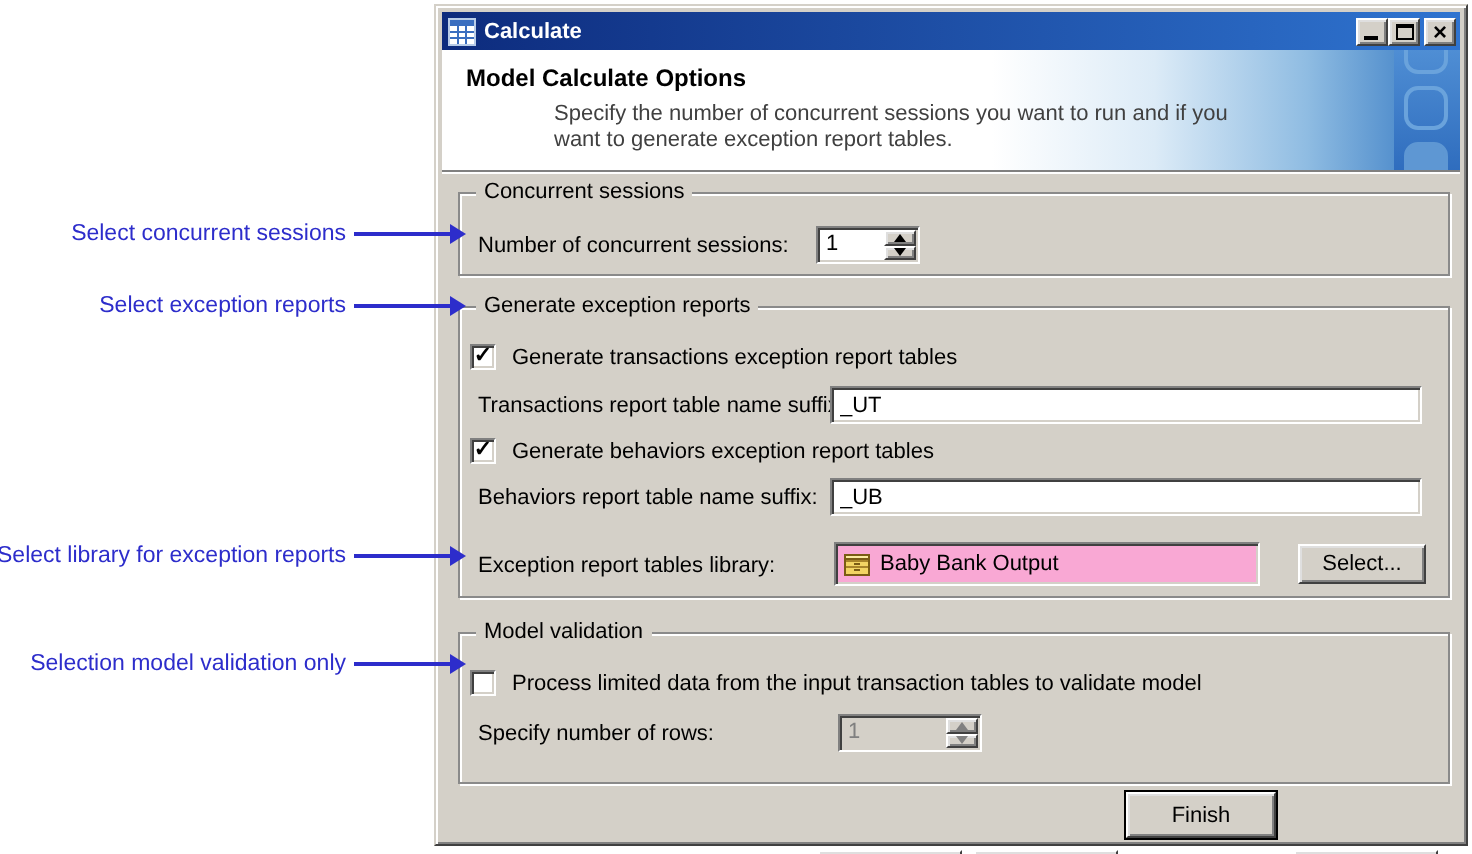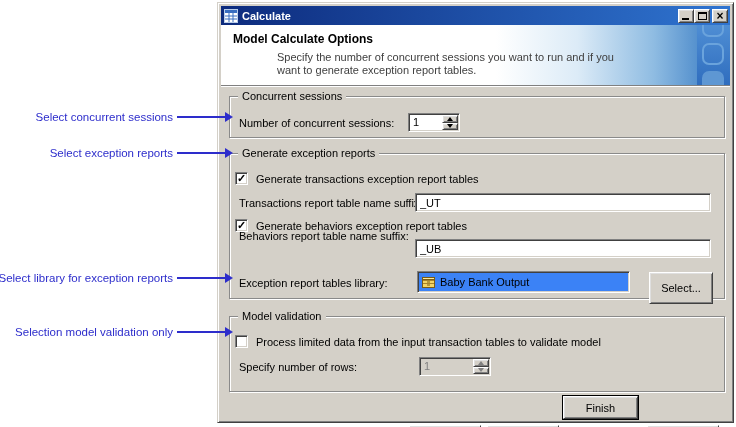--- a/index.html
+++ b/index.html
@@ -78,21 +78,21 @@
             box-shadow:inset 1px 1px 0 #dfdfdf,inset -1px -1px 0 #808080;
             display:flex;align-items:center;justify-content:center;}
   .tri-up{width:0;height:0;border-left:3px solid transparent;border-right:3px solid transparent;border-bottom:4px solid #000;}
   .tri-dn{width:0;height:0;border-left:3px solid transparent;border-right:3px solid transparent;border-top:4px solid #000;}
   .spin.disabled{background:#d4d0c8;}
   .spin.disabled .val{color:#808080;}
   .spin.disabled .tri-up{border-bottom-color:#808080;}
   .spin.disabled .tri-dn{border-top-color:#808080;}
 
   
-  .libfield{position:absolute;display:flex;align-items:center;padding-left:3px;background:#3b82f6;}
+  .libfield{position:absolute;display:flex;align-items:center;padding-left:3px;background:#f9a8d4;}
   .libfield .libtxt{margin-left:4px;font-size:11px;white-space:nowrap;}
 
   
   .wizbtn{position:absolute;height:21px;margin-top:28px;}
   .finish-ring{position:absolute;border:1px solid #000;padding:0;background:#000;}
   .finish-ring .btn{width:100%;height:100%;}
 </style>
 </head>
 <body>
 
@@ -155,35 +155,35 @@
       <span class="lbl" style="left:26px;top:19px;">Generate transactions exception report tables</span>
 
       <span class="lbl" style="left:9px;top:43px;">Transactions report table name suffix:</span>
       <input class="field sunken" style="left: 185px; top: 39px; width: 296px;" value="_UT">
 
       <div class="cb" style="left:5px;top:65px;">
         <span class="mark">✓</span>
       </div>
       <span class="lbl" style="left:26px;top:66px;">Generate behaviors exception report tables</span>
 
-      <span class="lbl" style="left:9px;top:76px;">Behaviors report table name suffix:</span>
+      <span class="lbl" style="left:9px;top:89px;">Behaviors report table name suffix:</span>
       <input class="field sunken" style="left: 185px; top: 85px; width: 296px;" value="_UB">
 
       <span class="lbl" style="left:9px;top:123px;">Exception report tables library:</span>
       <div class="libfield sunken" style="left:187px;top:117px;width:213px;height:22px;">
         <svg width="15" height="14" viewBox="0 0 15 14">
           <rect x="1.5" y="2.5" width="12" height="10" fill="#f2d463" stroke="#7a5c14"></rect>
           <path d="M2 5.5h11 M2 8.5h11" stroke="#a8842a" stroke-width="1"></path>
           <rect x="1.5" y="2.5" width="12" height="2" fill="#fbeaa0" stroke="#7a5c14"></rect>
           <rect x="6" y="6.5" width="3" height="1" fill="#7a5c14"></rect>
           <rect x="6" y="9.5" width="3" height="1" fill="#7a5c14"></rect>
         </svg>
         <span class="libtxt">Baby Bank Output</span>
       </div>
-      <button class="btn" style="position:absolute;left:419px;top:118px;width:64px;height:32px;">
+      <button class="btn" style="position:absolute;left:419px;top:118px;width:64px;height:20px;">
         <span>Select...</span>
       </button>
     </div>
 
     <div class="groupbox" style="left:11px;top:313px;width:496px;height:76px;">
       <span class="legend">Model validation</span>
 
       <div class="cb" style="left:5px;top:18px;">
         <span class="mark"></span>
       </div>

